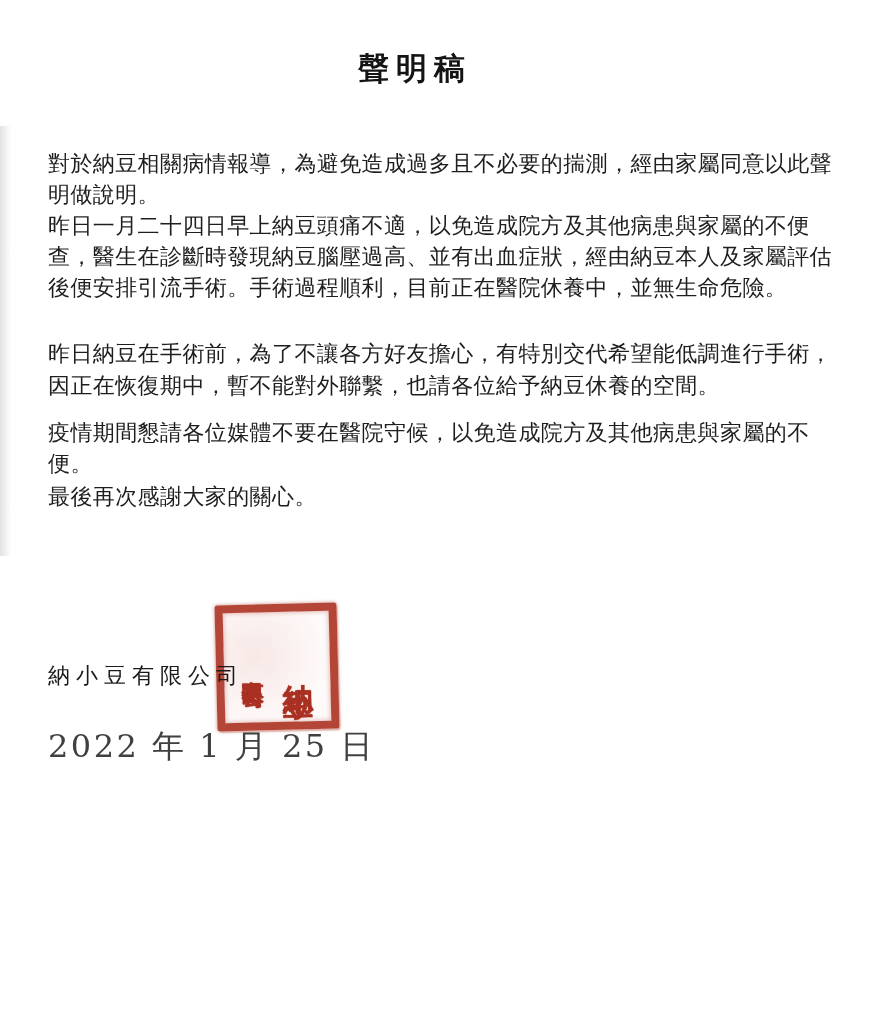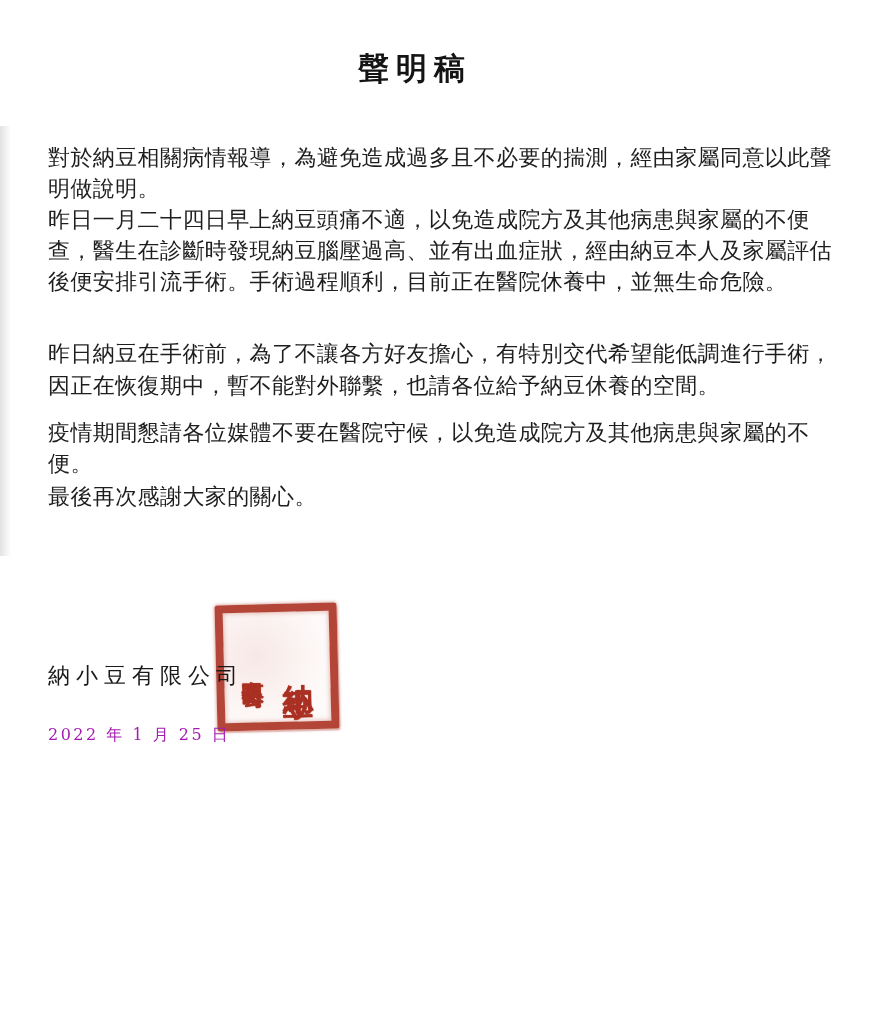--- a/index.html
+++ b/index.html
@@ -43,21 +43,21 @@
     width: 788px;
     font-size: 22px;
     line-height: 31px;
     letter-spacing: 0.4px;
   }
   .body-block p {
     margin: 0;
     white-space: pre-wrap;
     text-align: left;
   }
-  .block-1 { top: 142px; }
+  .block-1 { top: 148px; }
   .block-3 { top: 338px; line-height: 32px; }
   .block-4 { top: 417px; }
   .block-5 { top: 481px; }
   .seal {
     position: absolute;
     left: 216px;
     top: 604px;
     width: 106px;
     height: 110px;
     border: 8px solid rgba(170, 45, 30, 0.88);
@@ -95,23 +95,23 @@
     left: 48px;
     top: 661px;
     font-size: 22px;
     letter-spacing: 6px;
     color: #1a1a1a;
   }
   .statement-date {
     position: absolute;
     left: 48px;
     top: 725px;
-    font-size: 16px;
+    font-size: 32px;
     letter-spacing: 2.5px;
-    color: #a21caf;
+    color: #404040;
   }
 </style>
 </head>
 <body>
 
 <div class="page">
 
   <div class="scan-smudge"></div>
 
   <h1 class="doc-title">聲明稿</h1>

